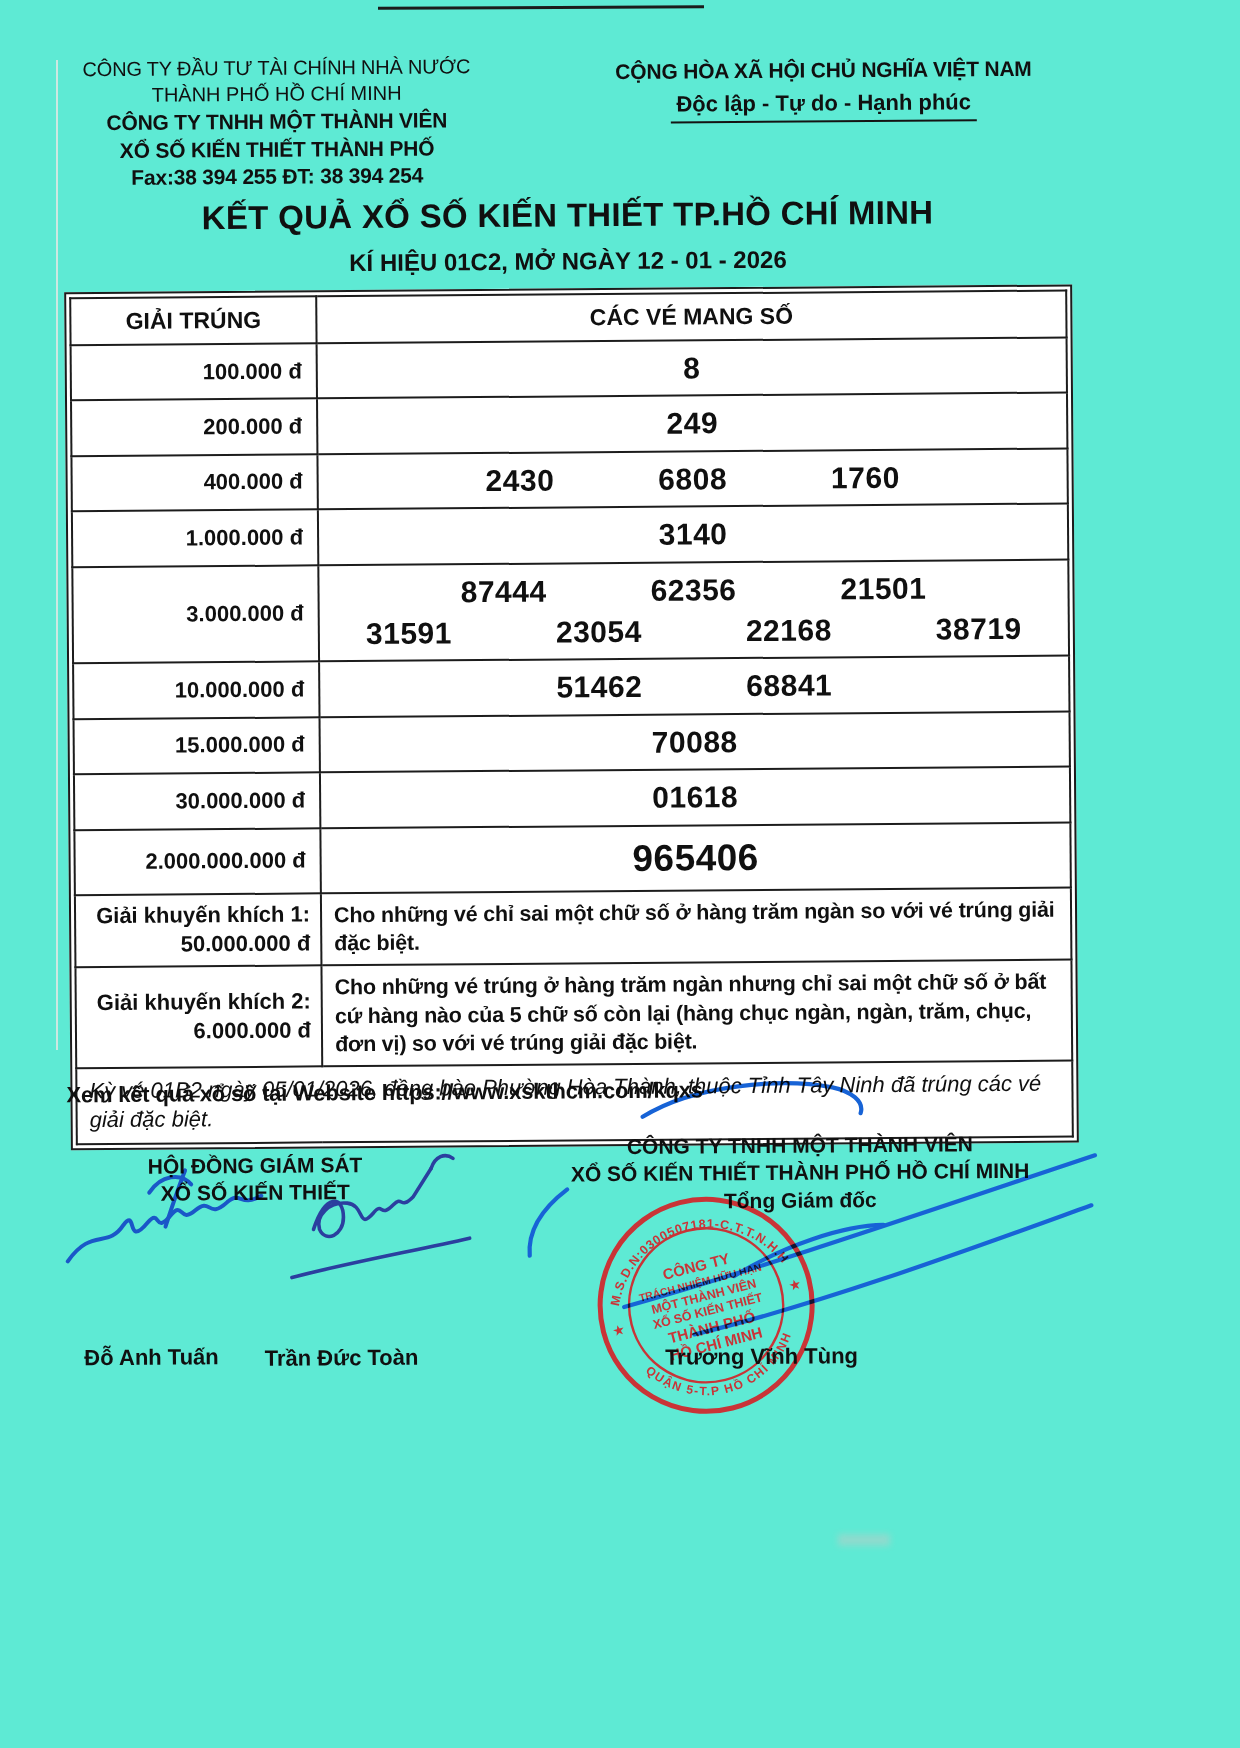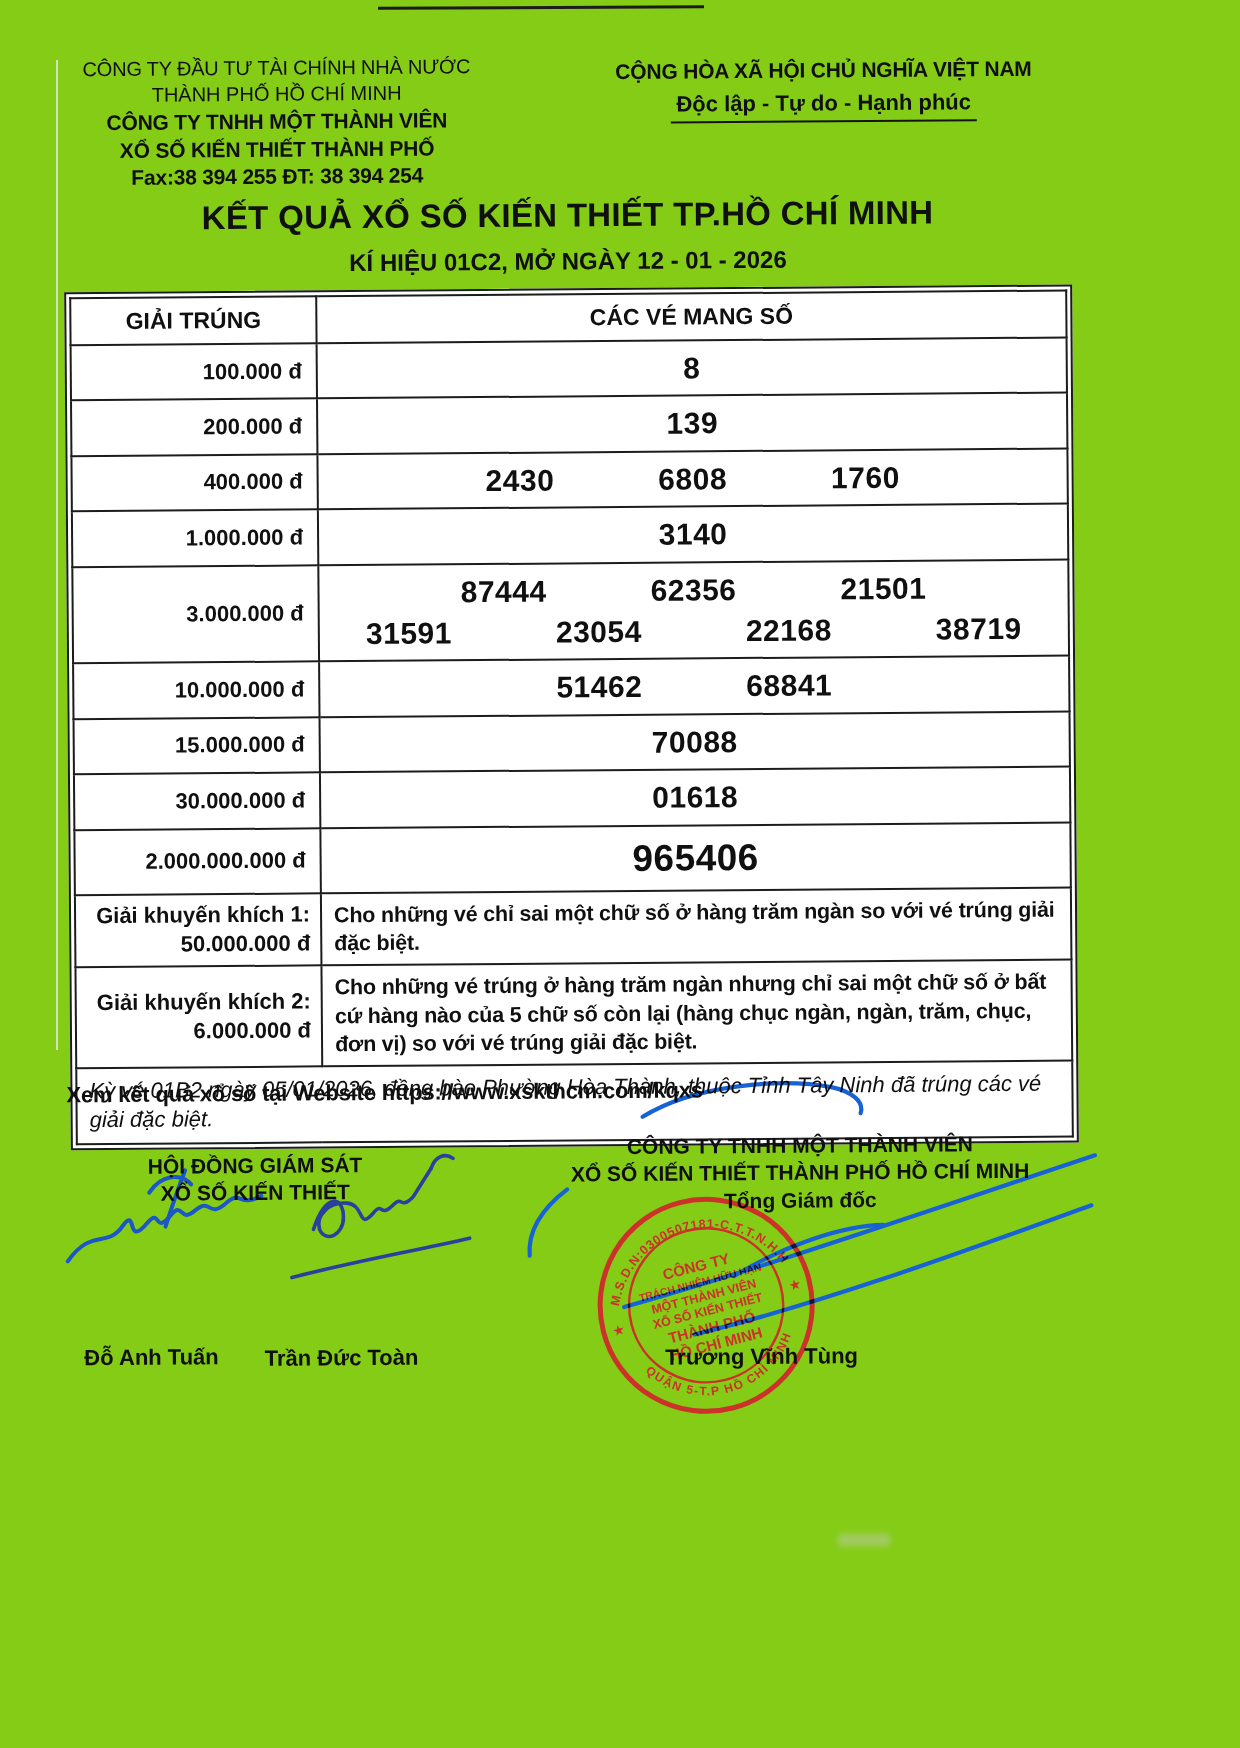--- a/index.html
+++ b/index.html
@@ -1,21 +1,21 @@
 <!DOCTYPE html>
 <html><head>
 <meta charset="utf-8">
 <style>
   html,body{margin:0;padding:0;}
   body{
     width:1240px;height:1748px;background:#ffffff;
     font-family:"Liberation Sans","DejaVu Sans",sans-serif;
     color:#101010;-webkit-font-smoothing:antialiased;
   }
-  .page{position:relative;width:1240px;height:1748px;overflow:hidden;background:#84cc16;}
+  .page{position:relative;width:1240px;height:1748px;overflow:hidden;background:#5eead4;}
   .content{position:absolute;inset:0;transform:rotate(-0.45deg);transform-origin:50% 30%;}
 
   
   .scan-top-line{position:absolute;left:378px;top:6px;width:326px;height:3px;background:#1b1b1b;transform:rotate(-0.3deg);}
   .scan-fold{position:absolute;left:56px;top:60px;width:2px;height:990px;background:#e7e7e4;opacity:.8;}
   .scan-smudge{position:absolute;left:838px;top:1534px;width:52px;height:12px;background:#c9c9c6;filter:blur(3px);opacity:.45;}
 
   
   .hdr-left{position:absolute;left:55px;top:52px;width:450px;text-align:center;line-height:1.32;}
   .hdr-left .l1{font-size:20px;letter-spacing:-0.2px;}
@@ -102,21 +102,21 @@
           <td class="c-nums">
                 <div class="num-line">
                   <span class="num">8</span>
                 </div>
               </td>
         </tr>
         <tr>
           <td class="c-prize">200.000 đ</td>
           <td class="c-nums">
                 <div class="num-line">
-                  <span class="num">139</span>
+                  <span class="num">249</span>
                 </div>
               </td>
         </tr>
         <tr>
           <td class="c-prize">400.000 đ</td>
           <td class="c-nums">
                 <div class="num-line">
                   <span class="num">2430</span>
                   <span class="num">6808</span>
                   <span class="num">1760</span>

